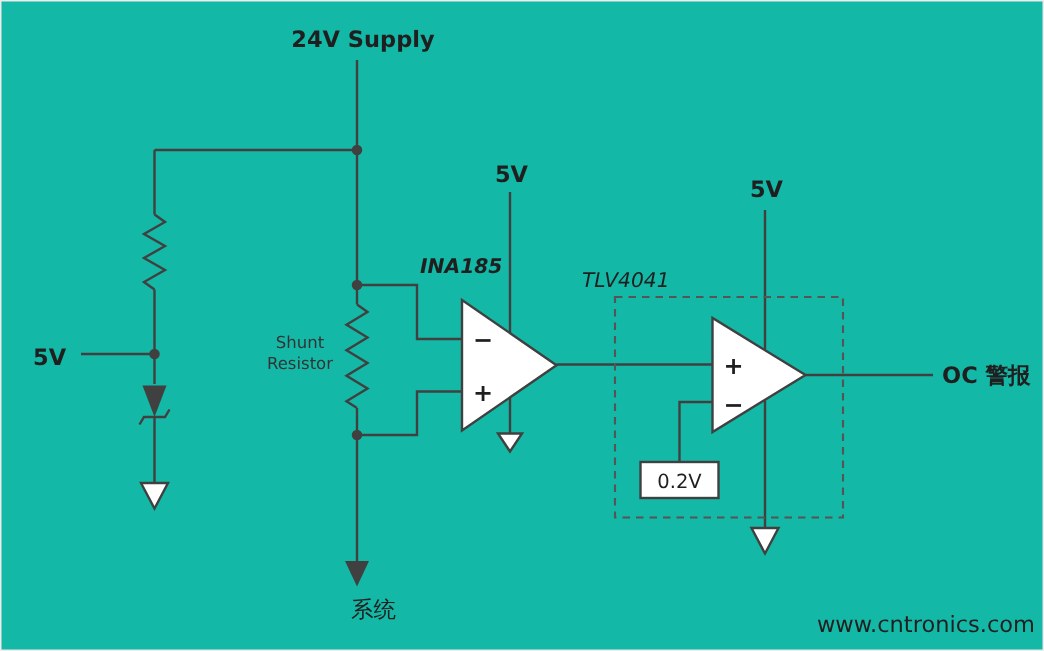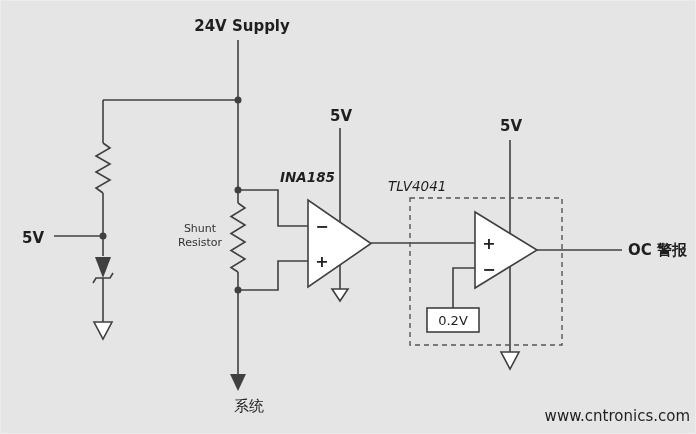--- a/index.html
+++ b/index.html
@@ -1,21 +1,21 @@
 <!DOCTYPE html>
 <html><head>
 <meta charset="utf-8">
 <style>
   * { margin: 0; padding: 0; box-sizing: border-box; }
   html, body { background: #ffffff; }
   .canvas {
     position: relative;
     width: 696px;
     height: 434px;
-    background: #e5e5e5;
+    background: #14b8a6;
     overflow: hidden;
     box-shadow: inset 0 0 0 1px #ececec;
   }
   svg text {
     font-family: "DejaVu Sans", "Liberation Sans", sans-serif;
     fill: #1f1f1f;
   }
   .t-bold      { font-size: 15px; font-weight: bold; }
   .t-small     { font-size: 11px; fill: #333333; }
   .t-ital-bold { font-size: 13.5px; font-style: italic; font-weight: bold; }

